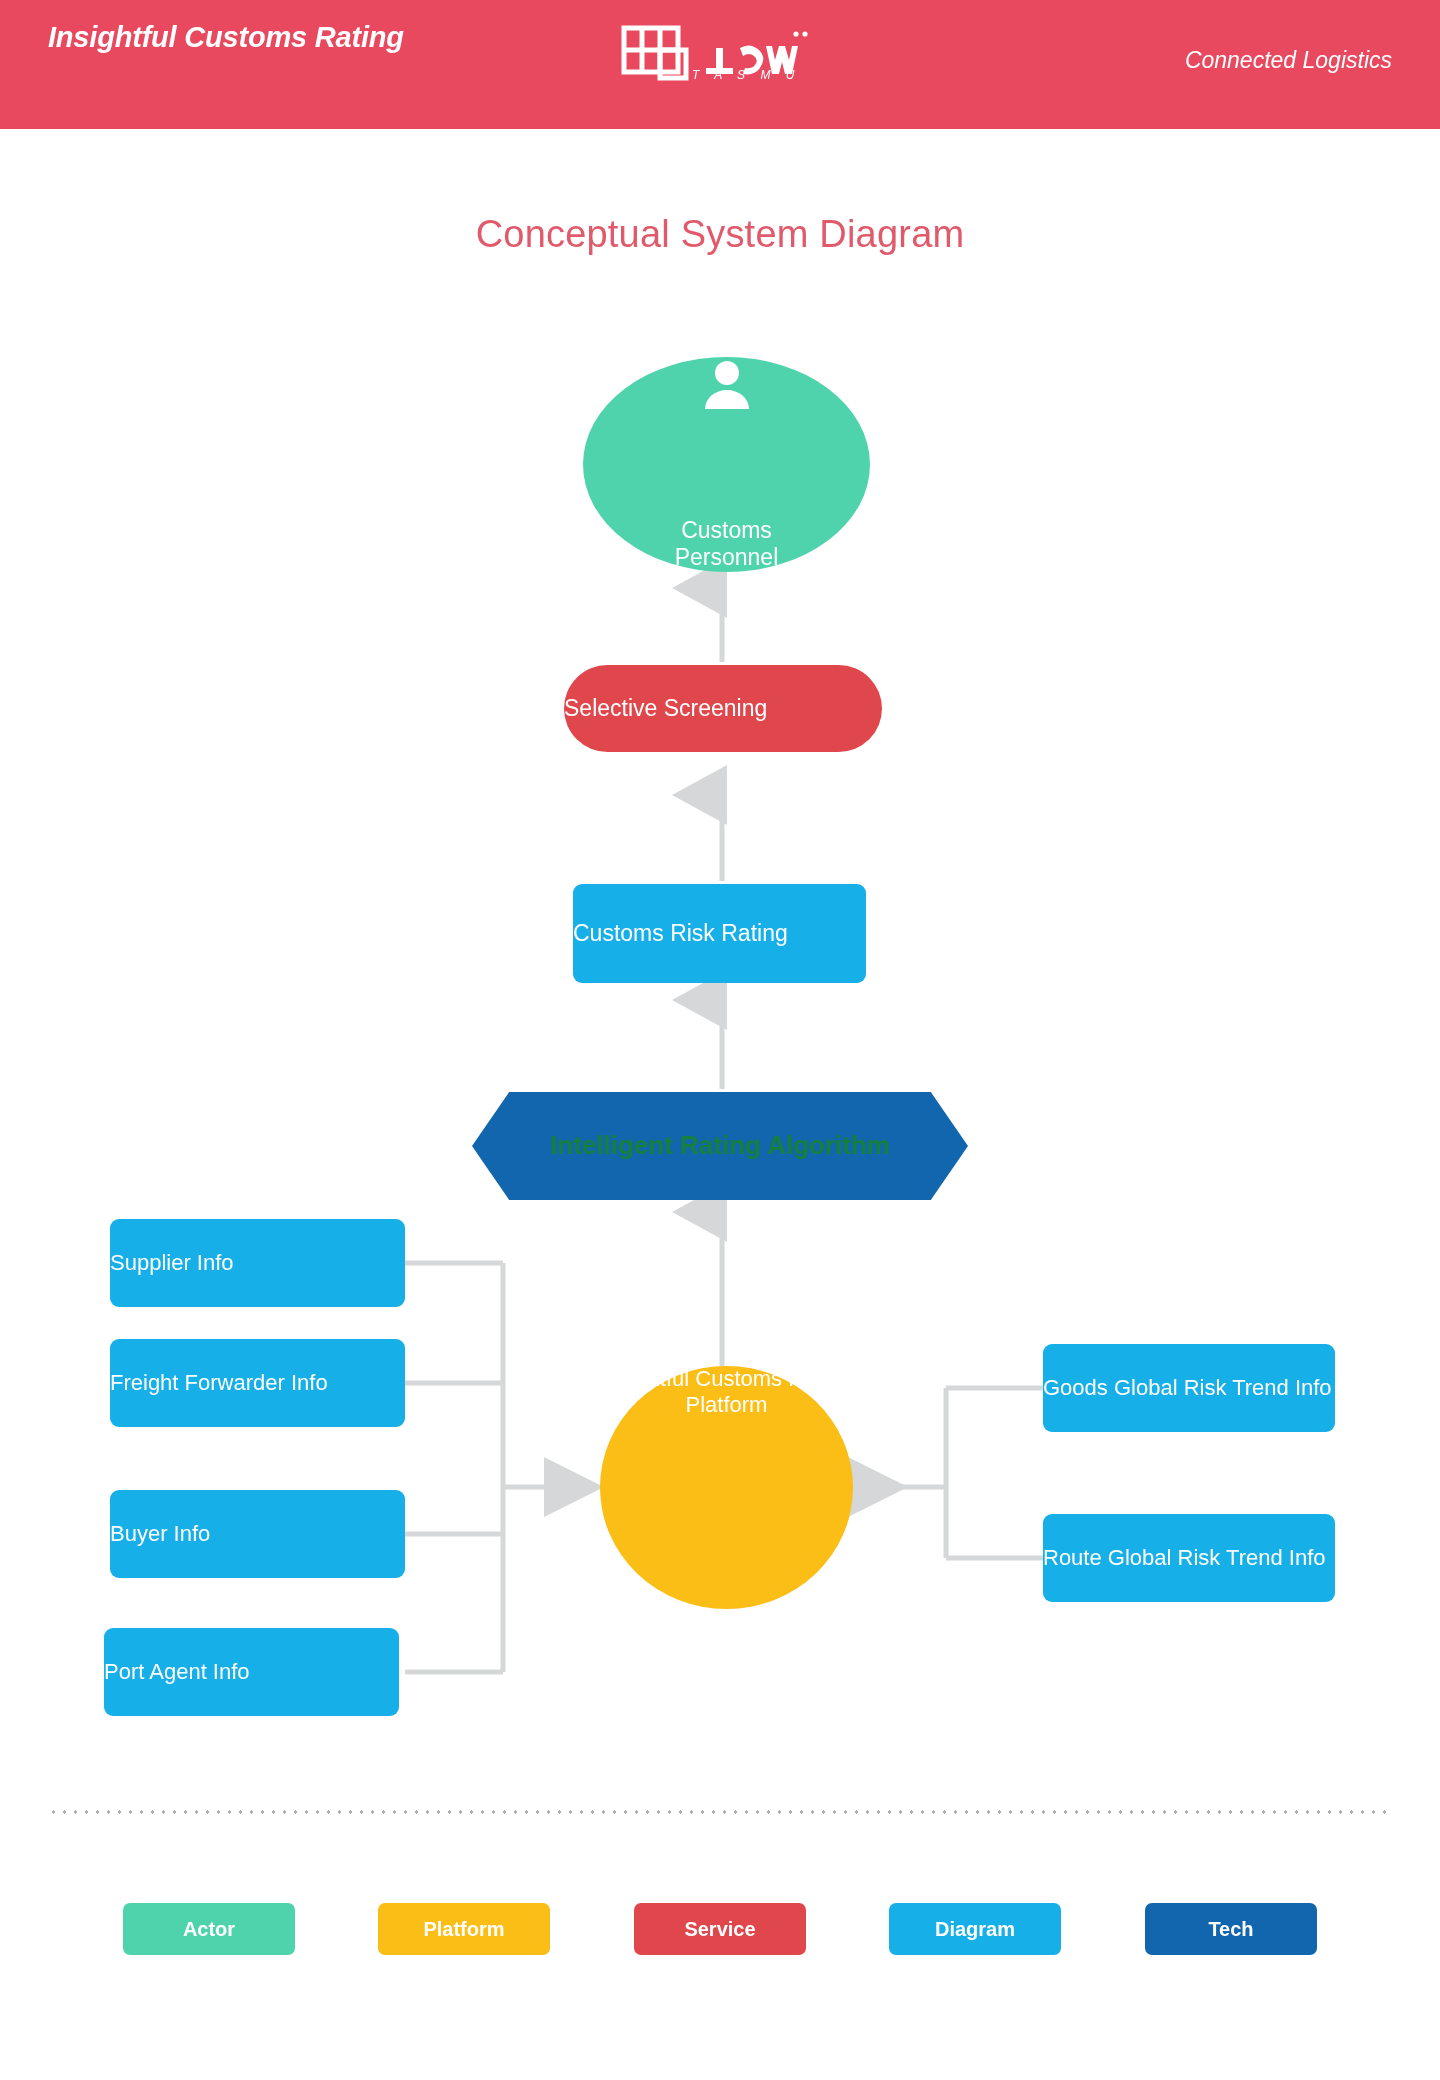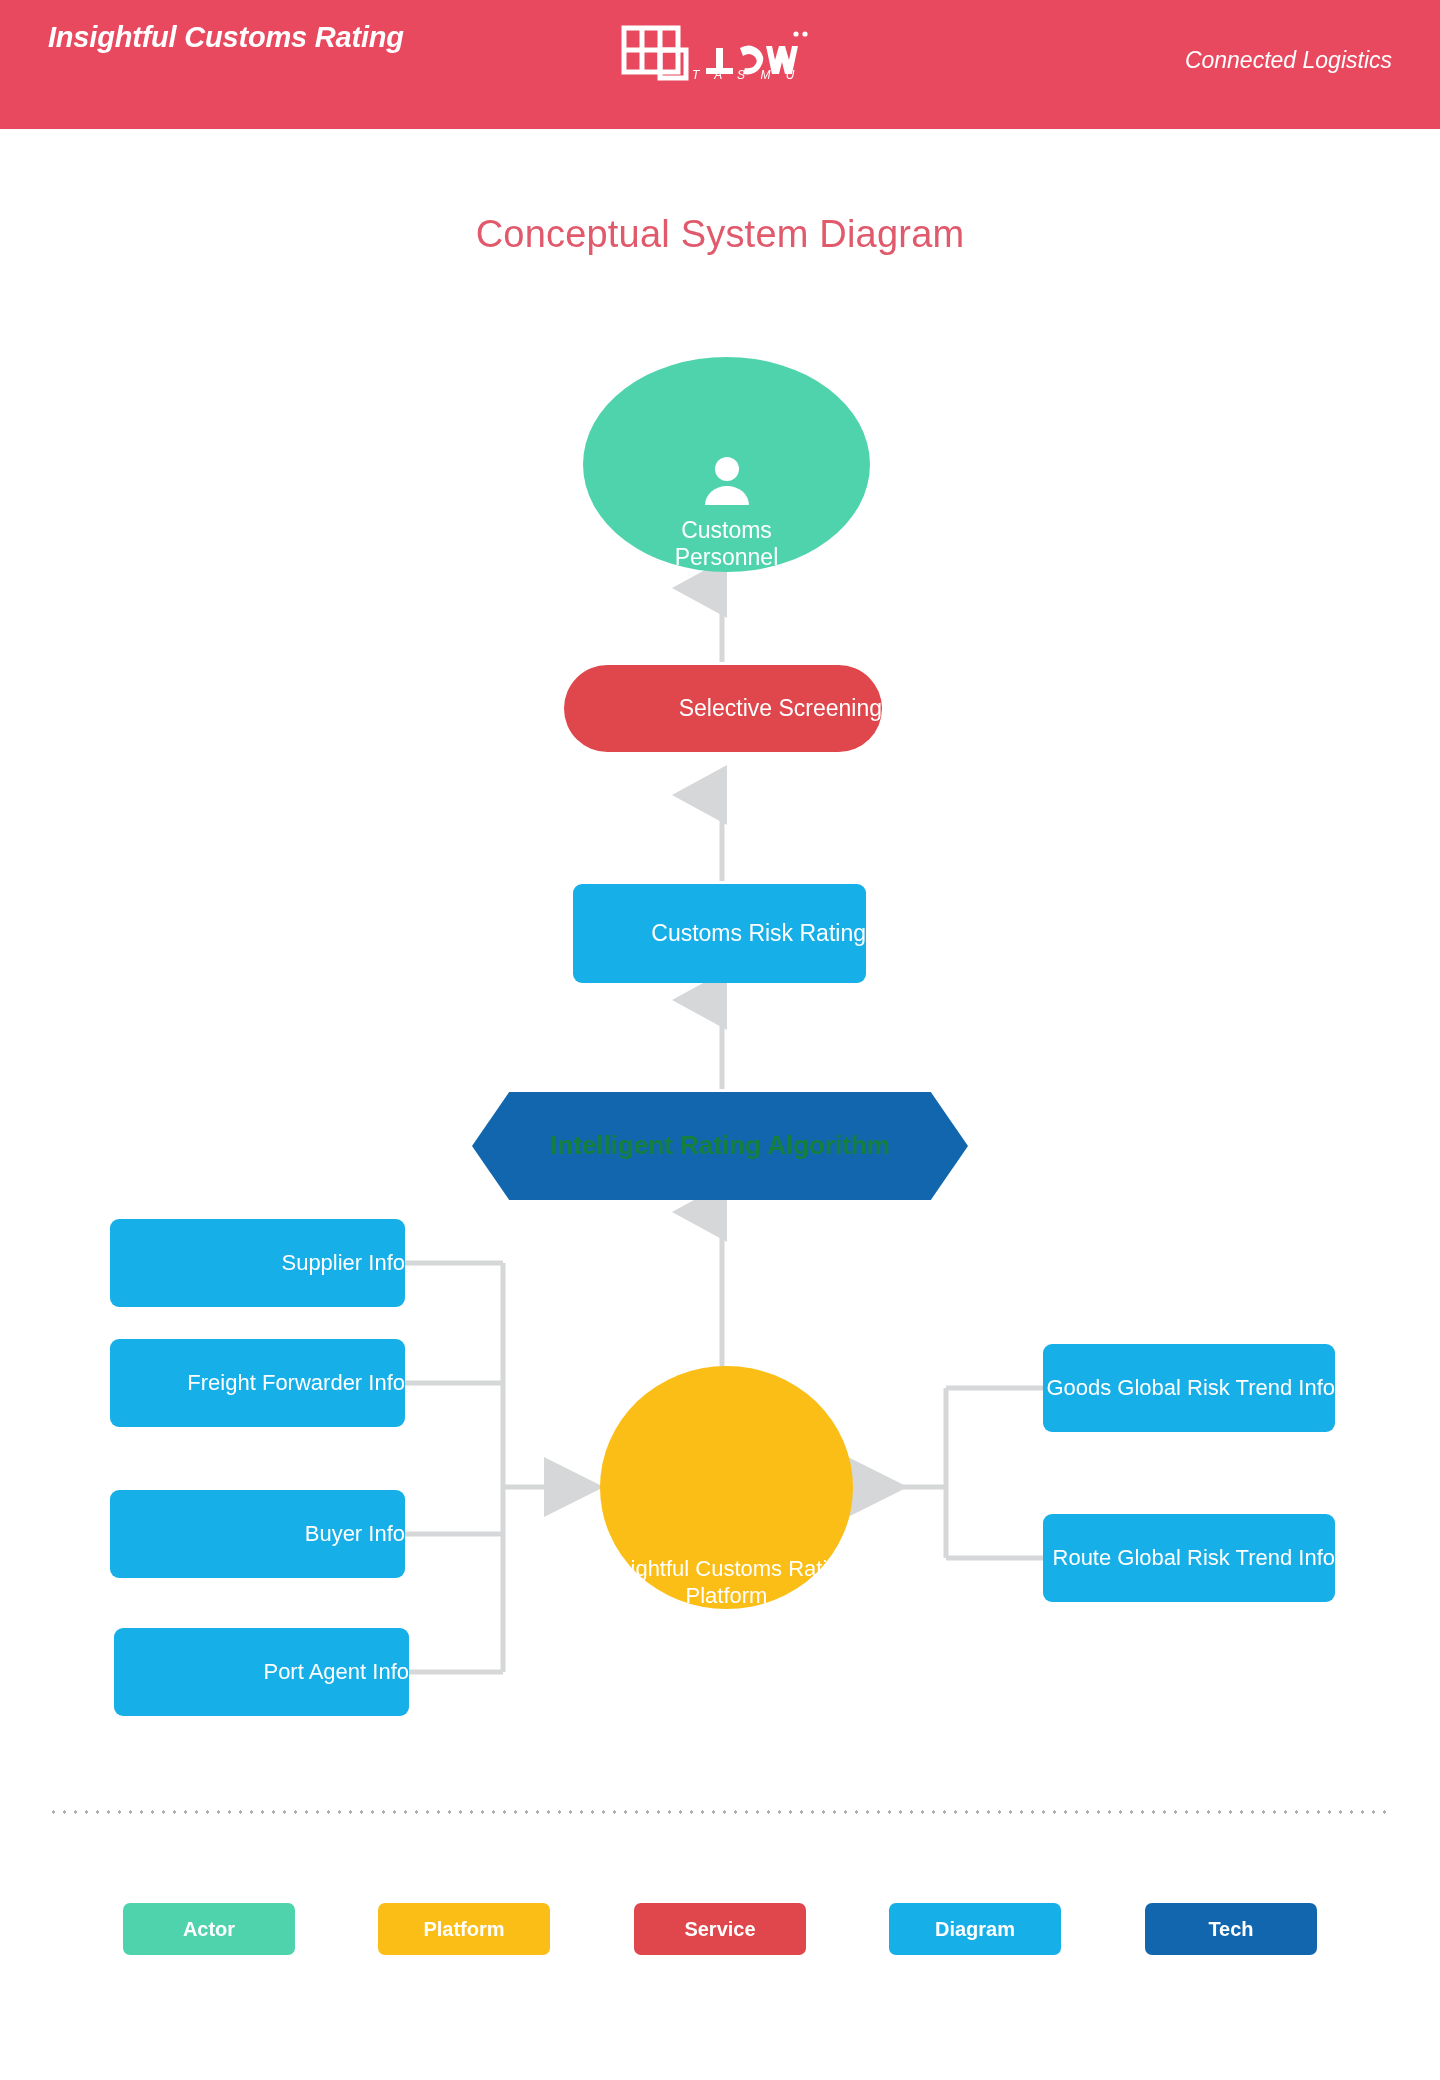--- a/index.html
+++ b/index.html
@@ -87,21 +87,21 @@
     height: 2080px;
     pointer-events: none;
   }
   .canvas svg { display: block; }
 
   .node {
     position: absolute;
     box-sizing: border-box;
     display: flex;
     align-items: center;
-    justify-content: flex-end;
+    justify-content: space-between;
     text-align: center;
     color: #ffffff;
     line-height: 1.2;
   }
 
   
   .node-actor {
     left: 583px;
     top: 357px;
     width: 287px;
@@ -181,21 +181,21 @@
 
   
   .node-res {
     background: #17afe8;
     border-radius: 9px;
     font-size: 22px;
   }
   .res-supplier      { left: 110px;  top: 1219px; width: 295px; height: 88px; }
   .res-freight       { left: 110px;  top: 1339px; width: 295px; height: 88px; }
   .res-buyer         { left: 110px;  top: 1490px; width: 295px; height: 88px; }
-  .res-port          { left: 114px;  top: 1628px; width: 295px; height: 88px; }
+  .res-port          { left: 104px;  top: 1628px; width: 295px; height: 88px; }
   .res-goods         { left: 1043px; top: 1344px; width: 292px; height: 88px; }
   .res-route         { left: 1043px; top: 1514px; width: 292px; height: 88px; }
 
   
   .divider {
     position: absolute;
     left: 48px;
     top: 1810px;
     width: 1344px;
     height: 4px;

